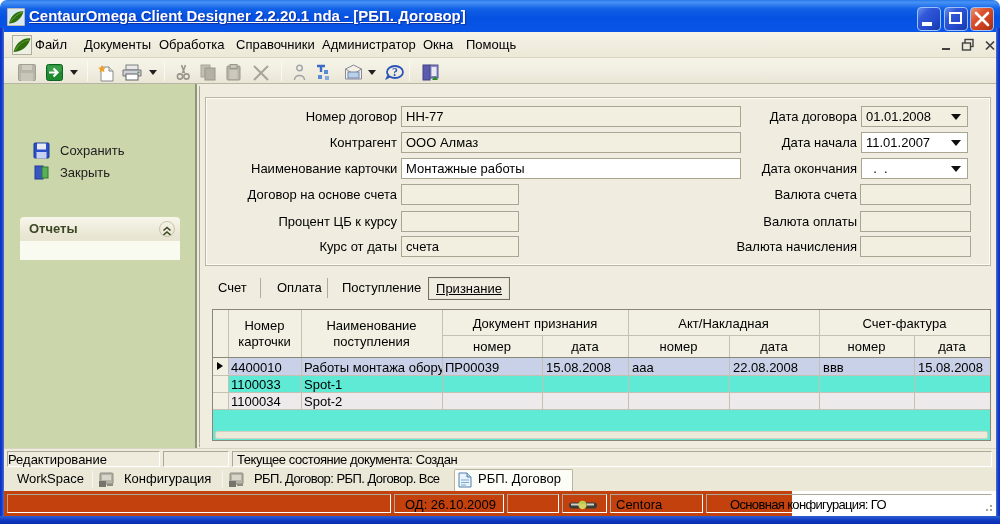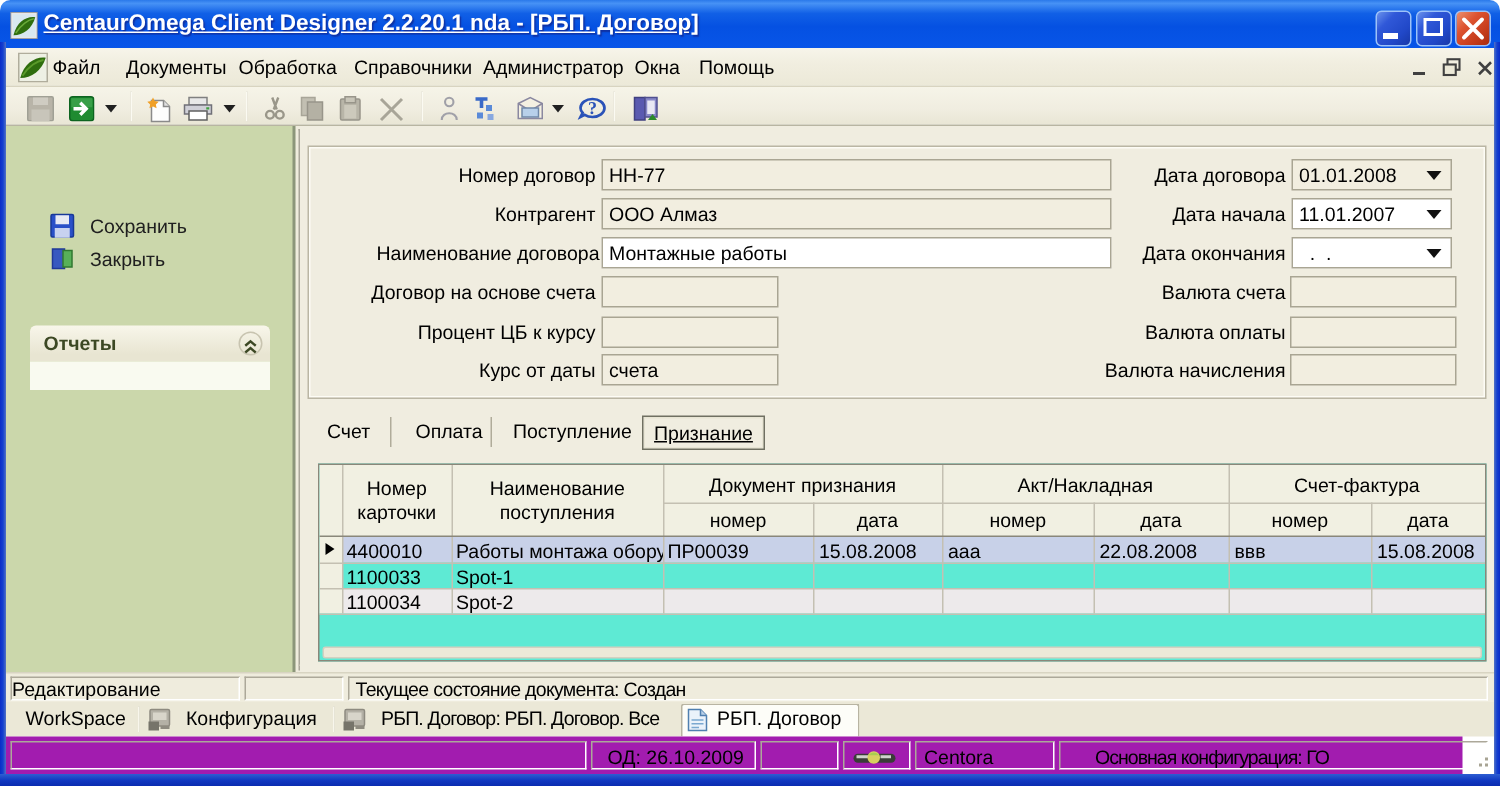--- a/index.html
+++ b/index.html
@@ -69,21 +69,21 @@
 .gc { text-align:center; }
 
 
 #status1 { left:4px; top:448px; width:992px; height:20px; background:#efecdd; border-top:1px solid #d8d4c2; }
 .sunk { position:absolute; top:2px; height:16px; border:1px solid; border-color:#aca899 #fff #fff #aca899; }
 .stxt { position:absolute; white-space:nowrap; }
 #taskbar { left:4px; top:468px; width:992px; height:23px; background:#ebe8d7; }
 .ttab { position:absolute; top:3px; white-space:nowrap; }
 .tdiv { position:absolute; top:3px; width:1px; height:17px; background:#c0bcaa; border-right:1px solid #f8f6ec; }
 #acttab { position:absolute; left:450px; top:1px; width:119px; height:22px; background:#fdfdf8; border:1px solid #b8b4a2; border-bottom:none; border-radius:2px 2px 0 0; }
-#status2 { left:4px; top:491px; width:971px; height:25px; background:#a21caf; }
+#status2 { left:4px; top:491px; width:788px; height:25px; background:#c2410c; }
 .sunk2 { position:absolute; top:3px; height:19px; border:1px solid; border-color:#aca899 #fff #fff #aca899; }
 </style>
 </head>
 <body>
 <div id="win">
 
   <div id="titlebar" class="abs">
     <svg class="abs" style="left:7px; top:8px" width="18" height="18" viewBox="0 0 18 18">
       <rect x="0" y="0" width="18" height="18" fill="#e8e8e8" stroke="#888" stroke-width="1"></rect>
       <rect x="1.5" y="1.5" width="15" height="15" fill="#d8e8f0"></rect>
@@ -225,21 +225,21 @@
     <div id="split" class="abs"></div>
     <div class="abs" style="left:195px; top:2px; width:1px; height:361px; background:#aaa69a;"></div>
     <div class="abs" style="left:195px; top:2px; width:793px; height:1px; background:#aaa69a;"></div>
     <div class="abs" style="left:987px; top:2px; width:1px; height:361px; background:#c2bfaf;"></div>
     <div class="abs" style="left:195px; top:359px; width:793px; height:1px; background:#c2bfaf;"></div>
 
     <div id="form" class="abs">
       <div id="groupbox" class="abs"></div>
       <div class="flabel" style="left:100px; width:97px; text-align:right; top:25px;">Номер договор</div>
       <div class="flabel" style="left:100px; width:97px; text-align:right; top:51px;">Контрагент</div>
-      <div class="flabel" style="left:51px; width:146px; text-align:right; top:77px;">Наименование договора</div>
+      <div class="flabel" style="left:51px; width:146px; text-align:right; top:77px;">Наименование карточки</div>
       <div class="flabel" style="left:41px; width:156px; text-align:right; top:103px;">Договор на основе счета</div>
       <div class="flabel" style="left:75px; width:122px; text-align:right; top:130px;">Процент ЦБ к курсу</div>
       <div class="flabel" style="left:115px; width:82px; text-align:right; top:155px;">Курс от даты</div>
       <div class="finput" style="left:201px; top:22px; width:340px;">НН-77</div>
       <div class="finput" style="left:201px; top:48px; width:340px;">ООО Алмаз</div>
       <div class="finput fwhite" style="left:201px; top:74px; width:340px;">Монтажные работы</div>
       <div class="finput" style="left:201px; top:100px; width:118px;"></div>
       <div class="finput" style="left:201px; top:127px; width:118px;"></div>
       <div class="finput" style="left:201px; top:152px; width:118px;">счета</div>
       <div class="flabel" style="left:560px; width:97px; text-align:right; top:25px;">Дата договора</div>

